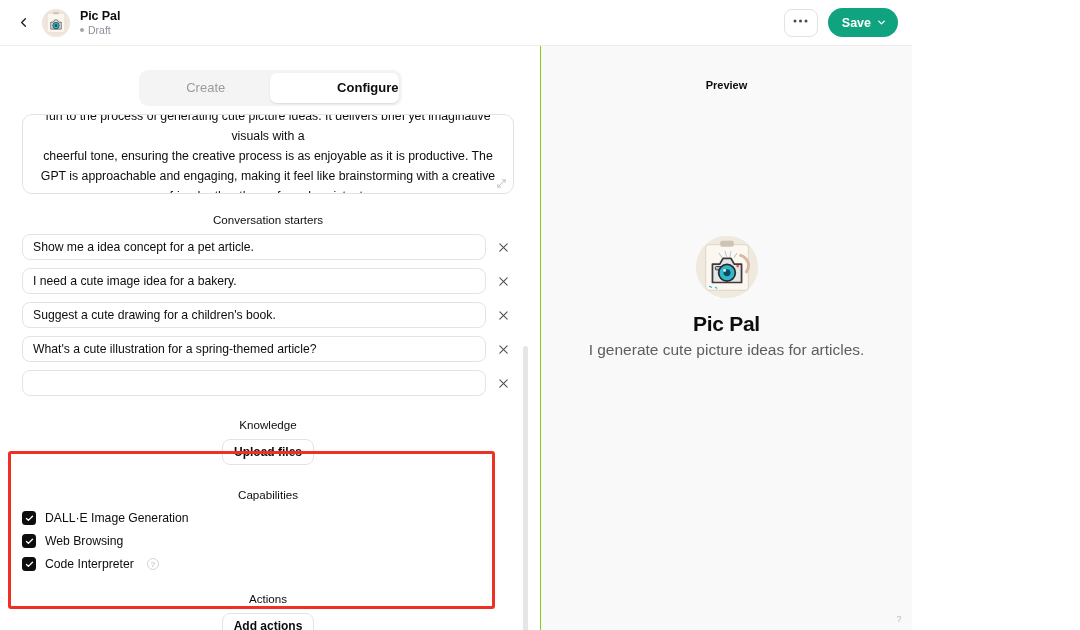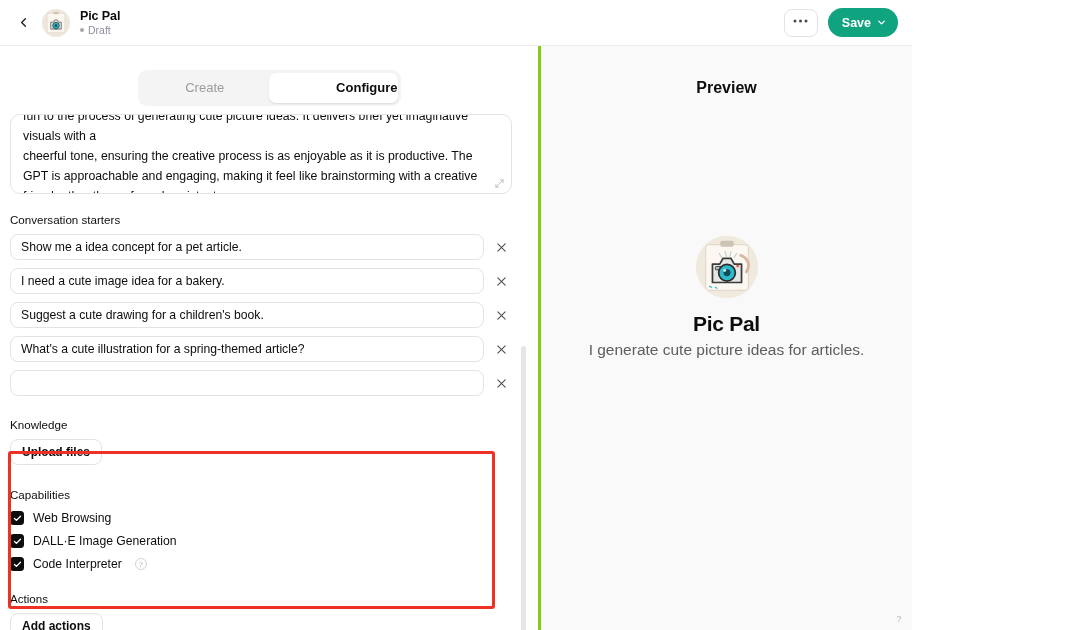--- a/index.html
+++ b/index.html
@@ -45,42 +45,43 @@
   .save-btn {
     height: 29px; border-radius: 999px; background: #10a37f; color: #fff;
     display: flex; align-items: center; gap: 5px; padding: 0 11px 0 14px;
     font-size: 12.5px; font-weight: 700; cursor: pointer; border: none;
   }
 
   
   .body-split { flex: 1 1 auto; display: flex; min-height: 0; position: relative; }
   .left-pane {
     width: 541px; flex: 0 0 541px; background: #fff;
-    border-right: 3px solid #84cc16;
+    border-right: 1px solid #84cc16;
     position: relative; overflow: hidden;
   }
   .right-pane { flex: 1 1 auto; background: #f9f9f9; position: relative; overflow: hidden; }
 
   
   .tabs-row { display:flex; justify-content:center; padding-top: 24px; }
   .tabs {
     display: inline-flex; background: #f4f4f4; border-radius: 9px; padding: 3px;
     width: 263px;
   }
   .tab {
     flex: 1 1 50%; text-align: center; font-size: 13px; padding: 7px 0 8px;
     border-radius: 7px; color: #9b9b9b; cursor: pointer; font-weight: 400;
   }
   .tab.active { background: #fff; color: #0d0d0d; font-weight: 700; box-shadow: 0 1px 2px rgba(0,0,0,.10); text-align: right; }
 
   
   .form-scroll {
     position: absolute; top: 68px; left: 0; right: 0; bottom: 0;
-    padding: 0 26px 0 10px;
+    padding: 0 26px 0 22px;
     overflow: hidden;
+    text-align: center;
   }
   .desc-box {
     border: 1px solid #e3e3e3; border-radius: 10px; background: #fff;
     padding: 8px 12px 10px; height: 80px; overflow: hidden;
     position: relative; font-size: 12.3px; line-height: 1.63; color: #0d0d0d;
   }
   .desc-box .clipped { margin-top: -17px; }
   .resize-grip {
     position: absolute; right: 6px; bottom: 4px; width: 10px; height: 10px;
     color: #c3c3c3; font-size: 10px; line-height: 10px;
@@ -126,21 +127,21 @@
   }
 
   
   .left-scrollbar {
     position: absolute; right: 12px; top: 300px; width: 5px; height: 328px;
     background: #e6e6e6; border-radius: 3px; z-index: 11; cursor: pointer;
   }
 
   
   .preview-title {
-    text-align: center; font-size: 16px; font-weight: 700; color: #0d0d0d;
+    text-align: center; font-size: 11px; font-weight: 700; color: #0d0d0d;
     padding-top: 33px;
   }
   .gpt-hero {
     position: absolute; left: 0; right: 0; top: 190px; text-align: center;
   }
   .gpt-avatar-lg {
     width: 62px; height: 62px; border-radius: 50%; margin: 0 auto 14px;
     overflow: hidden; background: #efe9e1;
   }
   .gpt-hero-name { font-size: 21px; font-weight: 700; color: #0d0d0d; letter-spacing: -0.3px; }
@@ -282,30 +283,30 @@
 
         
         <div class="section-label" style="margin-top:23px;margin-bottom:10px">Capabilities</div>
 
         <div class="cap-row">
           <div class="cbx">
             <svg width="9" height="9" viewBox="0 0 24 24" fill="none" stroke="#fff" stroke-width="3.6" stroke-linecap="round" stroke-linejoin="round">
                 <polyline points="20 6 9 17 4 12"></polyline>
               </svg>
           </div>
-          <div class="cap-label">Web Browsing</div>
+          <div class="cap-label">DALL·E Image Generation</div>
         </div>
 
         <div class="cap-row">
           <div class="cbx">
             <svg width="9" height="9" viewBox="0 0 24 24" fill="none" stroke="#fff" stroke-width="3.6" stroke-linecap="round" stroke-linejoin="round">
                 <polyline points="20 6 9 17 4 12"></polyline>
               </svg>
           </div>
-          <div class="cap-label">DALL·E Image Generation</div>
+          <div class="cap-label">Web Browsing</div>
         </div>
 
         <div class="cap-row">
           <div class="cbx">
             <svg width="9" height="9" viewBox="0 0 24 24" fill="none" stroke="#fff" stroke-width="3.6" stroke-linecap="round" stroke-linejoin="round">
                 <polyline points="20 6 9 17 4 12"></polyline>
               </svg>
           </div>
           <div class="cap-label">Code Interpreter</div>
           <div class="info-dot">?</div>

